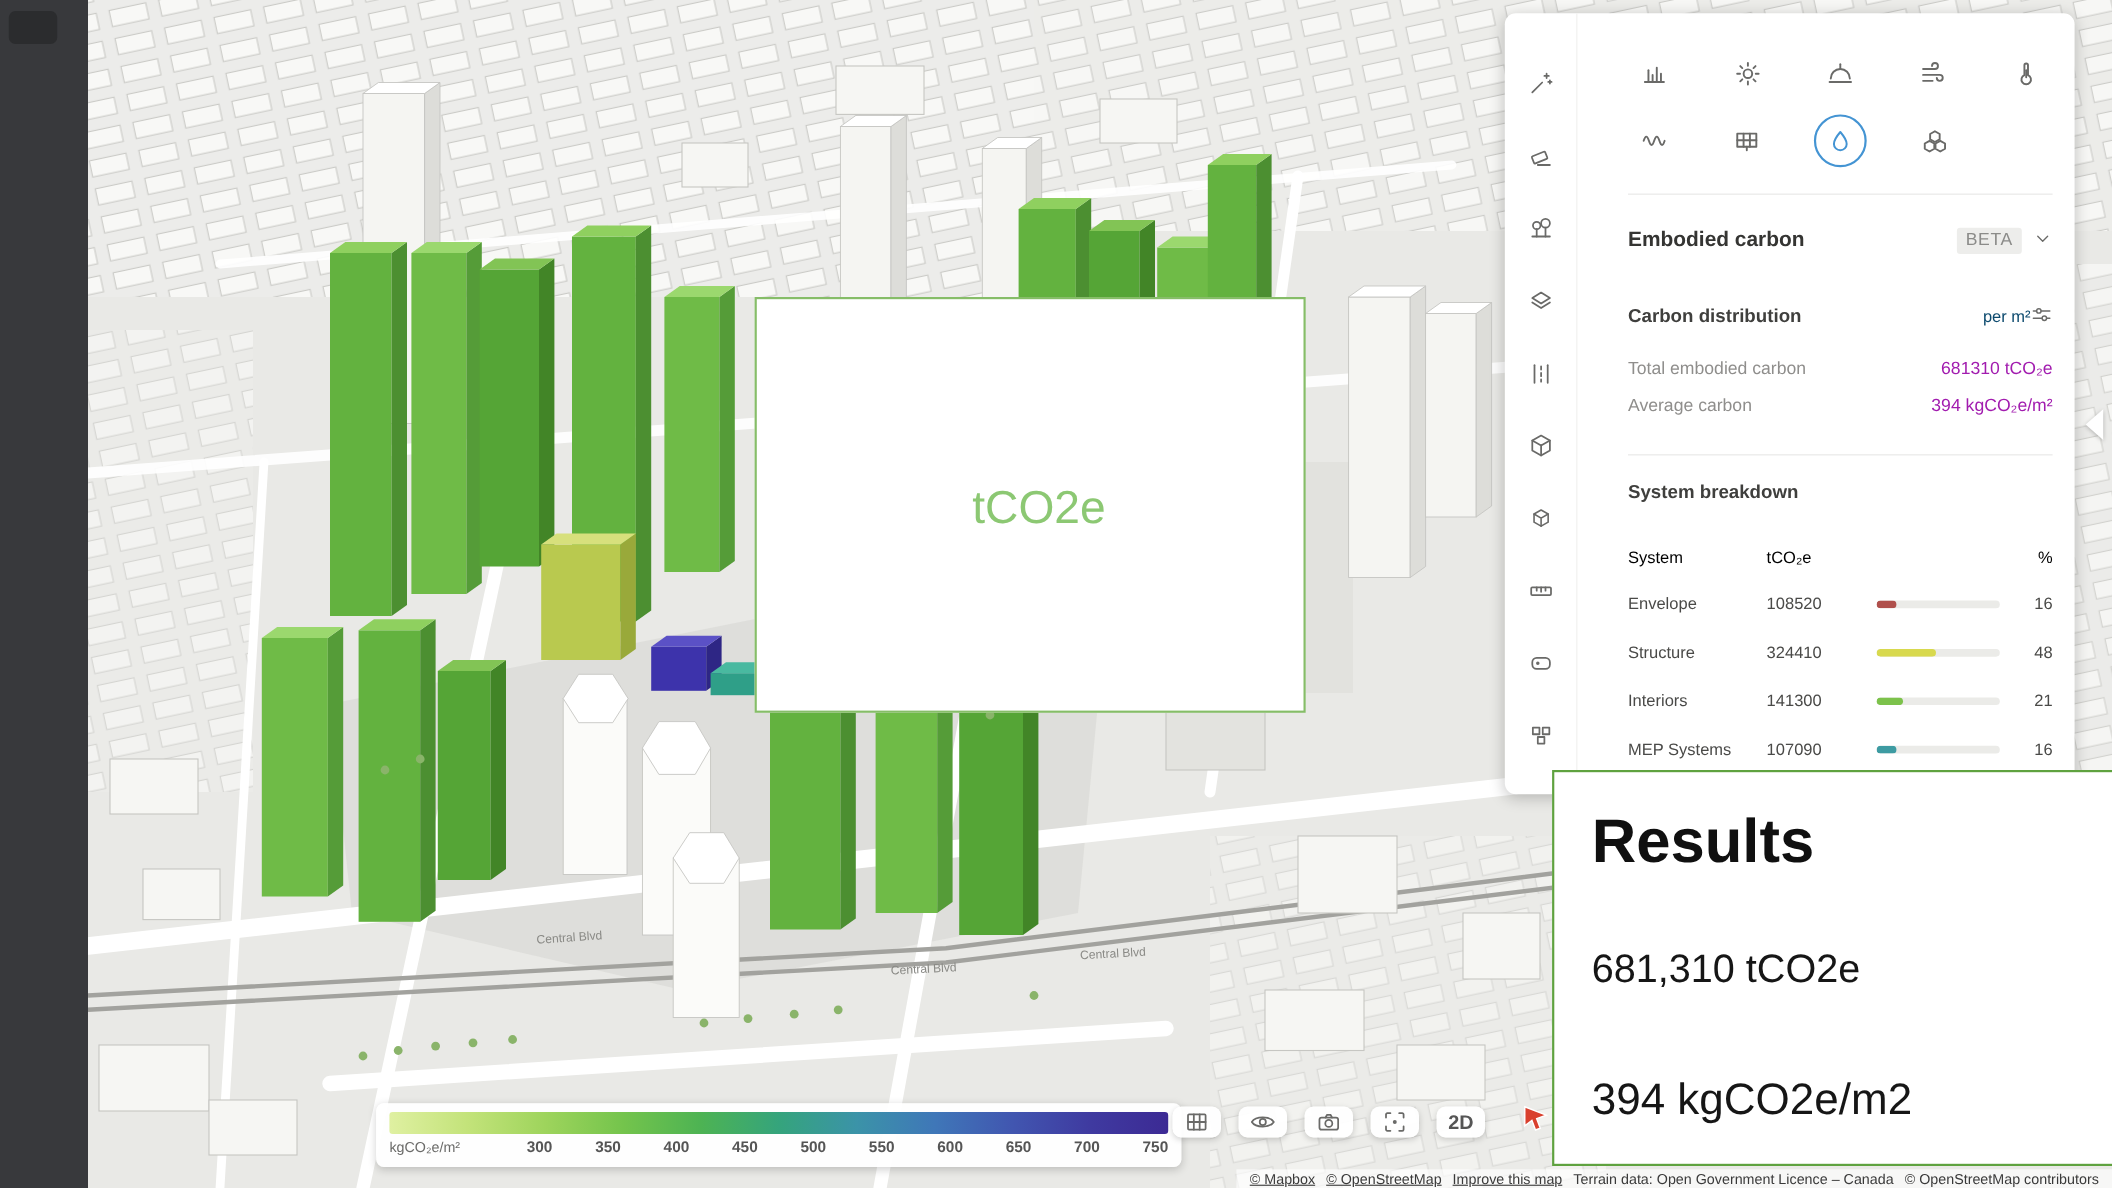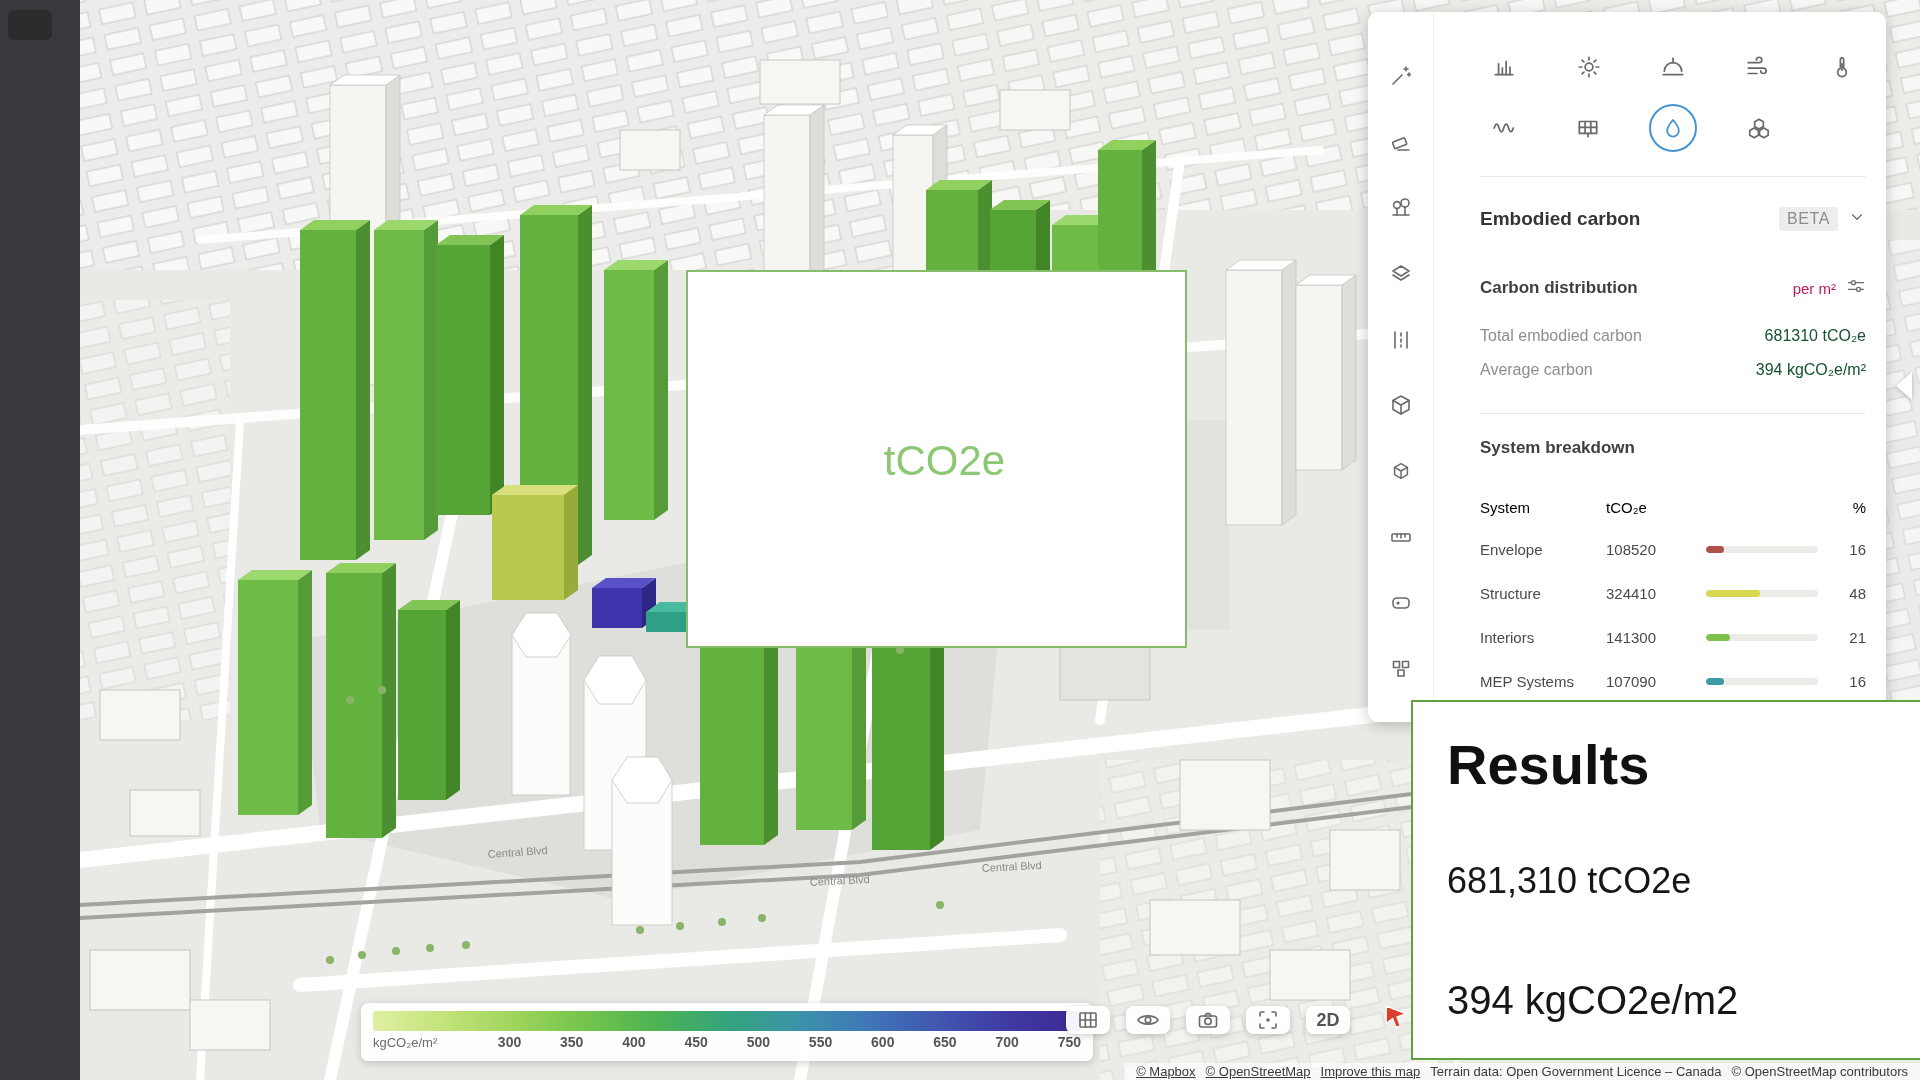--- a/index.html
+++ b/index.html
@@ -28,42 +28,42 @@
   .islot{width:44px;height:44px;display:flex;align-items:center;justify-content:center;}
   .islot.sel{border:2px solid #4494d3;border-radius:50%;}
   .islot.ghost{visibility:hidden;}
   .divider{border:none;border-top:1px solid #e7e7e5;margin:26px 0 0 0;}
   .divider.d2{margin-top:32px;}
   .title-row{display:flex;align-items:center;margin-top:30px;}
   .panel-title{font-size:19px;font-weight:bold;color:#353533;flex:1;}
   .beta{background:#ededeb;color:#8b8b89;font-size:16px;letter-spacing:.6px;padding:3px 8px;border-radius:3px;margin-right:10px;}
   .dist-row{display:flex;align-items:center;margin-top:46px;height:22px;}
   .dist-label{font-size:17px;font-weight:bold;color:#3f3f3d;flex:1;}
-  .dist-unit{font-size:15px;color:#be185d;margin-right:10px;}
+  .dist-unit{font-size:15px;color:#0c4a6e;}
   .metric-row{display:flex;justify-content:space-between;margin-top:28px;height:20px;}
   .metric-row.m2{margin-top:14px;}
   .metric-label{font-size:16px;color:#8f8e8c;}
-  .metric-value{font-size:16px;color:#14532d;}
+  .metric-value{font-size:16px;color:#a21caf;}
   .sub-title{font-size:17px;font-weight:bold;color:#3f3f3d;margin-top:24px;height:22px;}
   .tbl-head,.tbl-row{display:grid;grid-template-columns:118px 92px 1fr 40px;align-items:center;column-gap:8px;}
   .tbl-head{margin-top:38px;height:18px;font-size:15px;color:#000000;}
   .tbl-head .pct{text-align:right;}
   .tbl-row{margin-top:22px;min-height:22px;font-size:15px;color:#4a4a48;}
   .tbl-row .sys{line-height:17px;}
   .tbl-row .pct{text-align:right;color:#4a4a48;}
   .bar-track{height:7px;background:#ebebe8;border-radius:4px;overflow:hidden;}
   .bar-fill{height:7px;border-radius:4px;width:0;}
   
   .results-card{position:absolute;left:1411px;top:700px;width:520px;height:360px;background:#fff;
     border:2px solid #5fa23f;z-index:8;box-sizing:border-box;}
   .results-title{position:absolute;left:34px;top:30px;font-size:56px;font-weight:bold;color:#101010;}
   .results-line1{position:absolute;left:34px;top:158px;font-size:36px;color:#161616;}
   .results-line2{position:absolute;left:34px;top:276px;font-size:40px;color:#161616;}
   
-  .legend{position:absolute;left:361px;top:1003px;width:732px;height:58px;background:rgba(255,255,255,.95);
+  .legend{position:absolute;left:342px;top:1003px;width:732px;height:58px;background:rgba(255,255,255,.95);
     border-radius:7px;box-shadow:0 2px 8px rgba(0,0,0,.18);z-index:5;box-sizing:border-box;padding:8px 12px 0 12px;}
   .legend-bar{height:20px;border-radius:3px;}
   .legend-labels{display:flex;align-items:center;margin-top:3px;font-size:14px;color:#555;}
   .legend-unit{font-size:13px;color:#6b6b69;width:86px;}
   .legend-tick{flex:1;text-align:right;font-weight:bold;}
   
   .map-toolbar{position:absolute;left:1066px;top:1006px;display:flex;gap:16px;z-index:5;align-items:center;}
   .map-btn{width:44px;height:28px;background:rgba(255,255,255,.95);border-radius:8px;box-shadow:0 2px 6px rgba(0,0,0,.18);
     display:flex;align-items:center;justify-content:center;cursor:pointer;}
   .map-btn.mode{font-size:18px;color:#555;font-weight:bold;}

